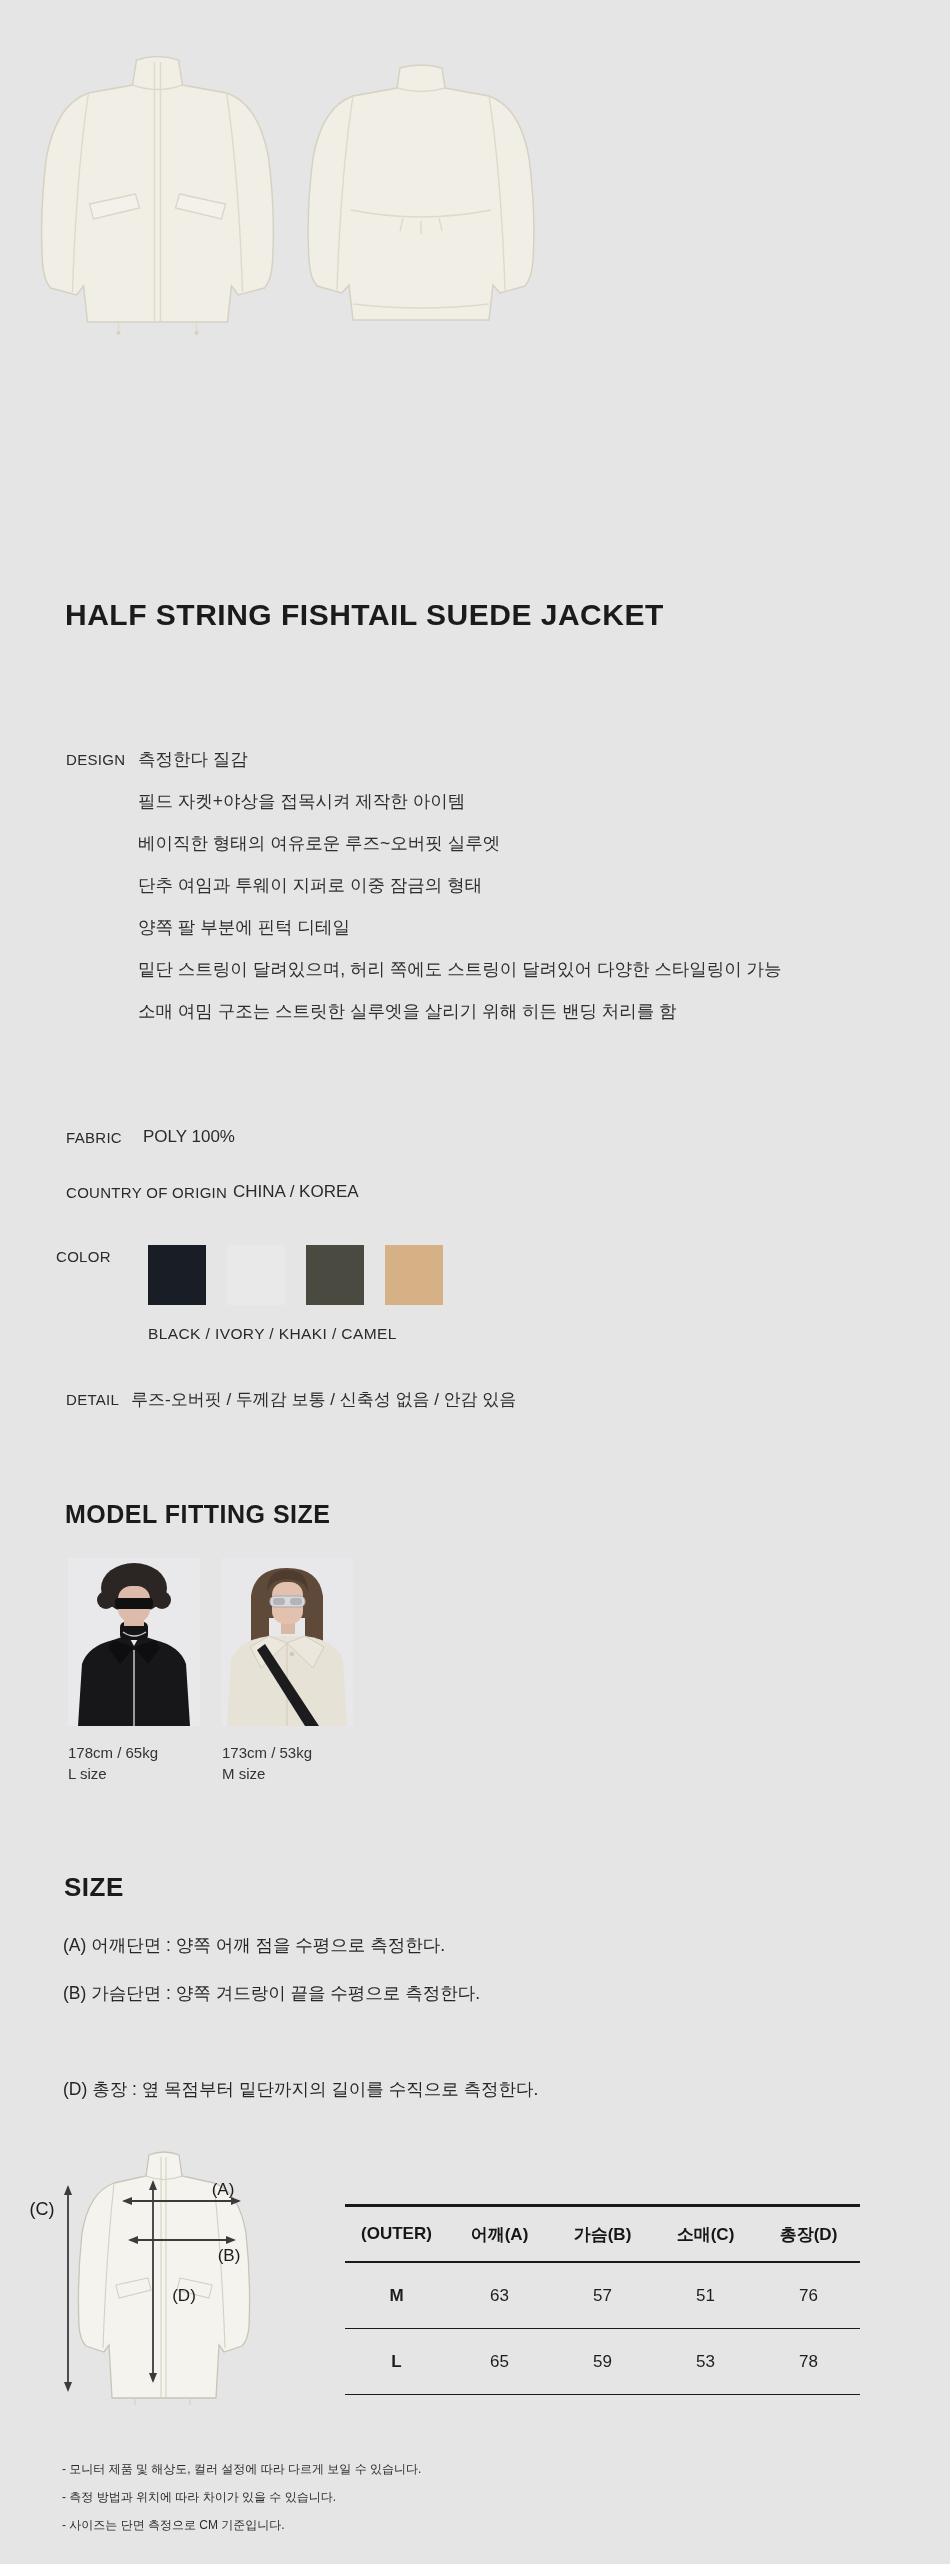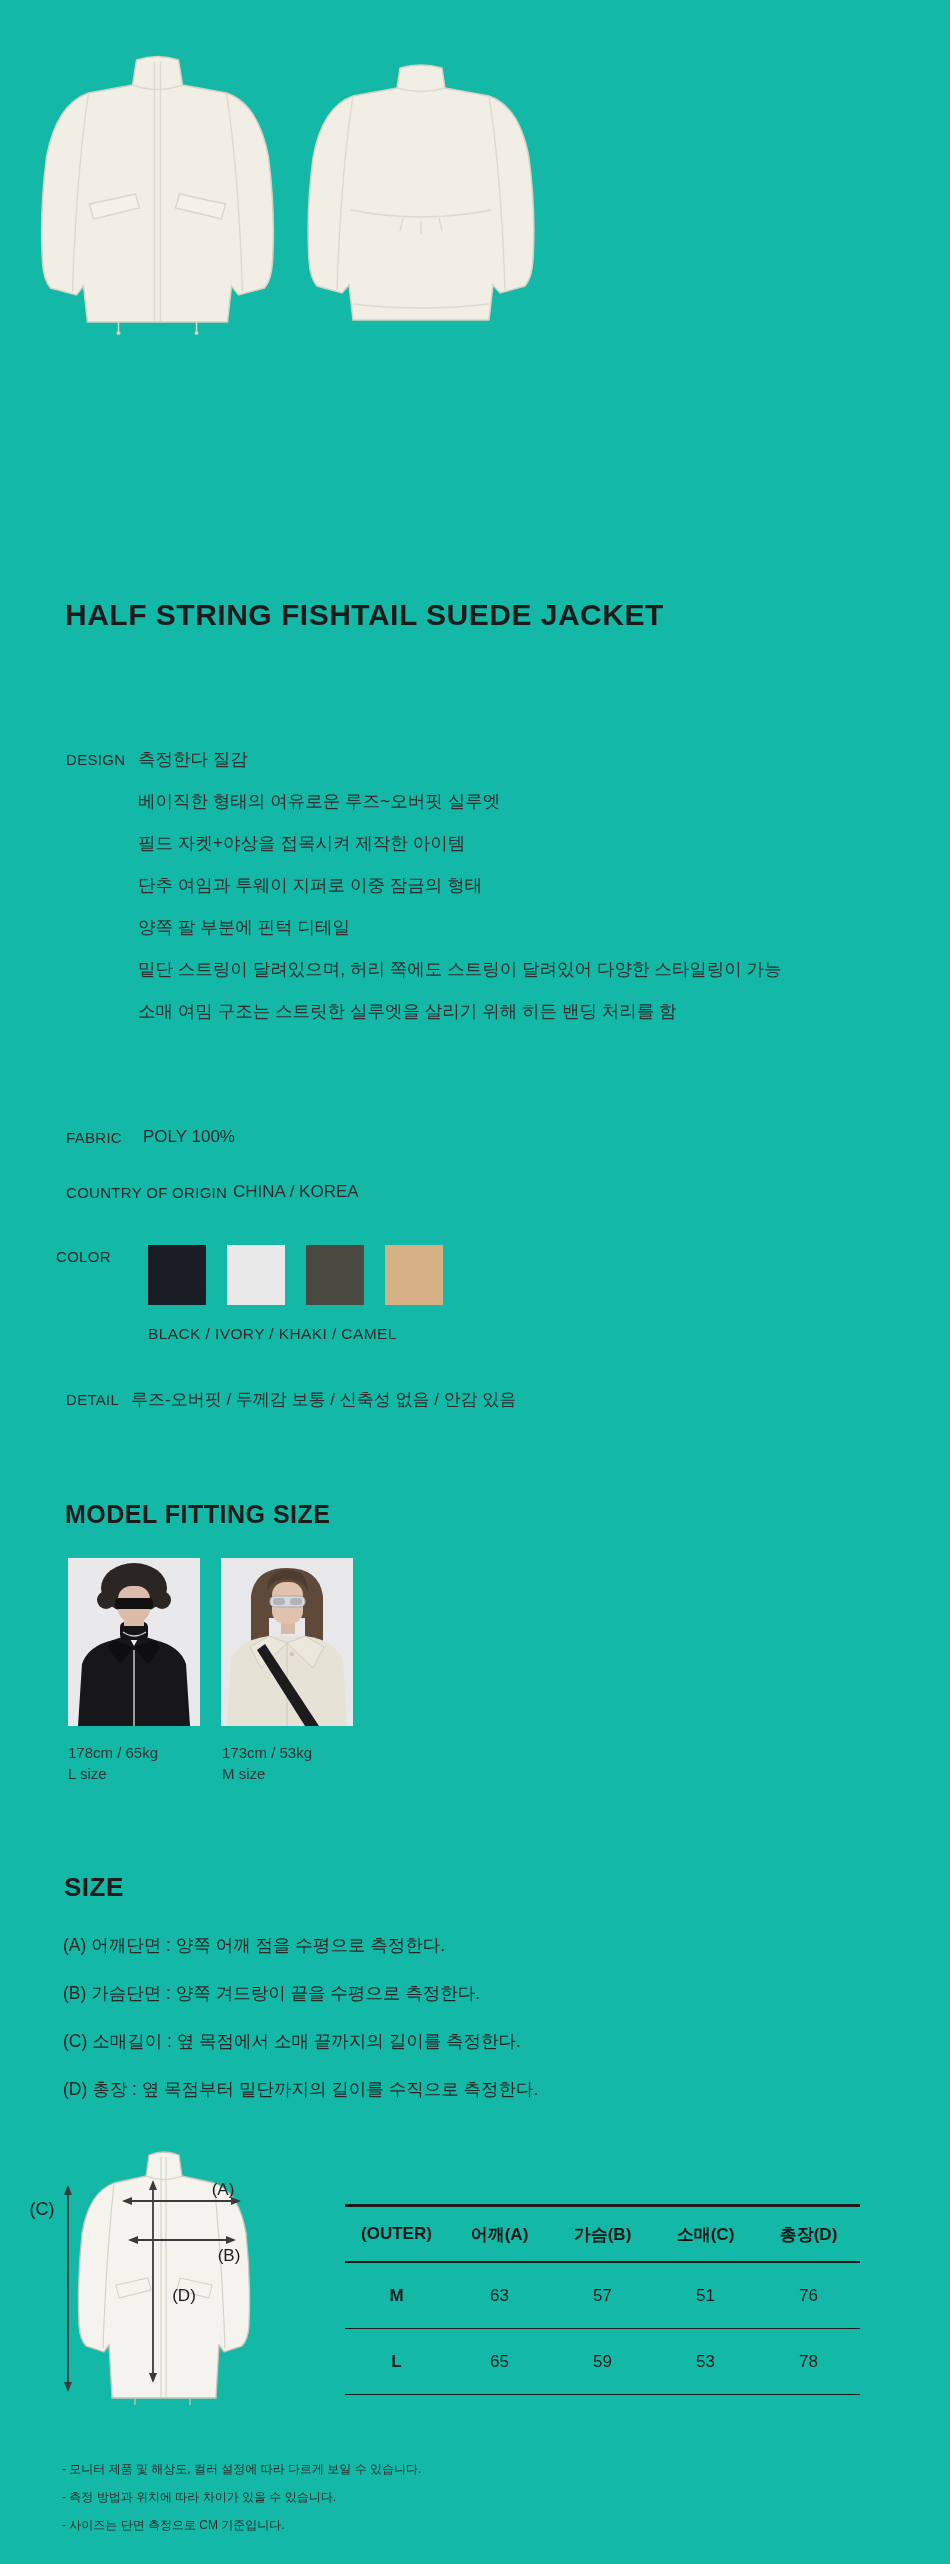--- a/index.html
+++ b/index.html
@@ -1,17 +1,17 @@
 <!DOCTYPE html>
 <html><head>
 <meta charset="utf-8">
 <style>
   html,body{margin:0;padding:0;background:#ffffff;}
   body{font-family:"Liberation Sans","DejaVu Sans",sans-serif;color:#222;}
-  .page{position:relative;width:950px;height:2564px;background:#14b8a6;overflow:hidden;}
+  .page{position:relative;width:950px;height:2564px;background:#e5e5e5;overflow:hidden;}
   .abs{position:absolute;}
 
   .title{font-size:30px;font-weight:bold;color:#1b1b1b;letter-spacing:0.5px;white-space:nowrap;}
   .h2{font-size:25px;font-weight:bold;color:#1b1b1b;letter-spacing:0.5px;white-space:nowrap;}
 
   .spec-label{font-size:15px;color:#2a2a2a;letter-spacing:0.3px;white-space:nowrap;}
   .spec-value{font-size:17px;color:#2b2b2b;white-space:nowrap;}
   .design-lines div{font-size:17.5px;color:#2e2e2e;height:42px;line-height:20px;white-space:nowrap;}
 
   .swatch-row{display:flex;gap:21px;}
@@ -71,22 +71,22 @@
     <line class="jk-seam" x1="125" y1="163" x2="125" y2="176"></line>
     <line class="jk-seam" x1="143" y1="160" x2="146" y2="173"></line>
     <path class="jk-seam" d="M57,246 Q125,254 193,246"></path>
   </svg>
 
   <div class="abs title" style="left:65px;top:598px;">HALF STRING FISHTAIL SUEDE JACKET</div>
 
   <div class="abs spec-label" style="left:66px;top:751px;">DESIGN</div>
   <div class="abs design-lines" style="left:138px;top:749px;">
     <div>측정한다 질감</div>
+    <div>필드 자켓+야상을 접목시켜 제작한 아이템</div>
     <div>베이직한 형태의 여유로운 루즈~오버핏 실루엣</div>
-    <div>필드 자켓+야상을 접목시켜 제작한 아이템</div>
     <div>단추 여임과 투웨이 지퍼로 이중 잠금의 형태</div>
     <div>양쪽 팔 부분에 핀턱 디테일</div>
     <div>밑단 스트링이 달려있으며, 허리 쪽에도 스트링이 달려있어 다양한 스타일링이 가능</div>
     <div>소매 여밈 구조는 스트릿한 실루엣을 살리기 위해 히든 밴딩 처리를 함</div>
   </div>
 
   <div class="abs spec-label" style="left:66px;top:1129px;">FABRIC</div>
   <div class="abs spec-value" style="left:143px;top:1127px;">POLY 100%</div>
 
   <div class="abs spec-label" style="left:66px;top:1184px;">COUNTRY OF ORIGIN</div>
@@ -145,21 +145,20 @@
   </div>
   <div class="abs model-caption" style="left:222px;top:1742px;">
     <div>173cm / 53kg</div>
     <div>M size</div>
   </div>
 
   <div class="abs h2" style="left:64px;top:1872px;font-size:26px;">SIZE</div>
 
   <div class="abs size-note" style="left:63px;top:1933px;">(A) 어깨단면 : 양쪽 어깨 점을 수평으로 측정한다.</div>
   <div class="abs size-note" style="left:63px;top:1981px;">(B) 가슴단면 : 양쪽 겨드랑이 끝을 수평으로 측정한다.</div>
-  <div class="abs size-note" style="left:63px;top:2029px;">(C) 소매길이 : 옆 목점에서 소매 끝까지의 길이를 측정한다.</div>
   <div class="abs size-note" style="left:63px;top:2077px;">(D) 총장 : 옆 목점부터 밑단까지의 길이를 수직으로 측정한다.</div>
 
   <svg class="abs" style="left:20px;top:2130px;" width="250" height="280" viewBox="0 0 250 280">
     <path class="dg-body" d="M129,25 Q144,19 159,25 L162,46 L194,53 Q219,62 226,103 Q231,150 229,196 Q228,210 222,216 L204,222 L199,215 L196,268 L92,268 L89,215 L84,222 L66,216 Q60,210 59,196 Q57,150 62,103 Q69,62 94,53 L126,46 Z"></path>
     <path class="dg-seam" d="M126,46 Q144,53 162,46"></path>
     <line class="dg-seam" x1="141" y1="27" x2="141" y2="268"></line>
     <line class="dg-seam" x1="146" y1="27" x2="146" y2="268"></line>
     <path class="dg-seam" d="M94,53 Q86,130 83,218"></path>
     <path class="dg-seam" d="M194,53 Q202,130 205,218"></path>
     <path class="dg-seam" d="M96,155 L128,148 L131,160 L99,168 Z"></path>

